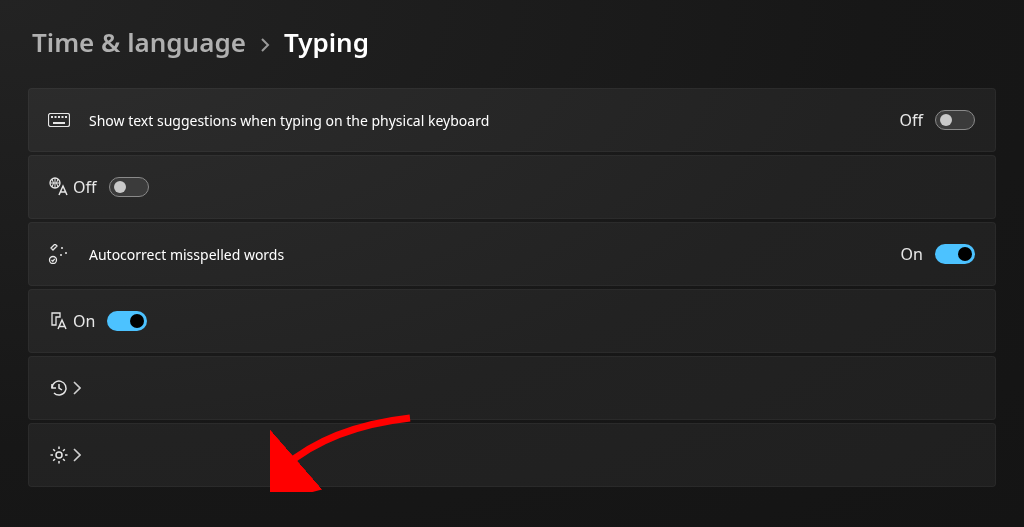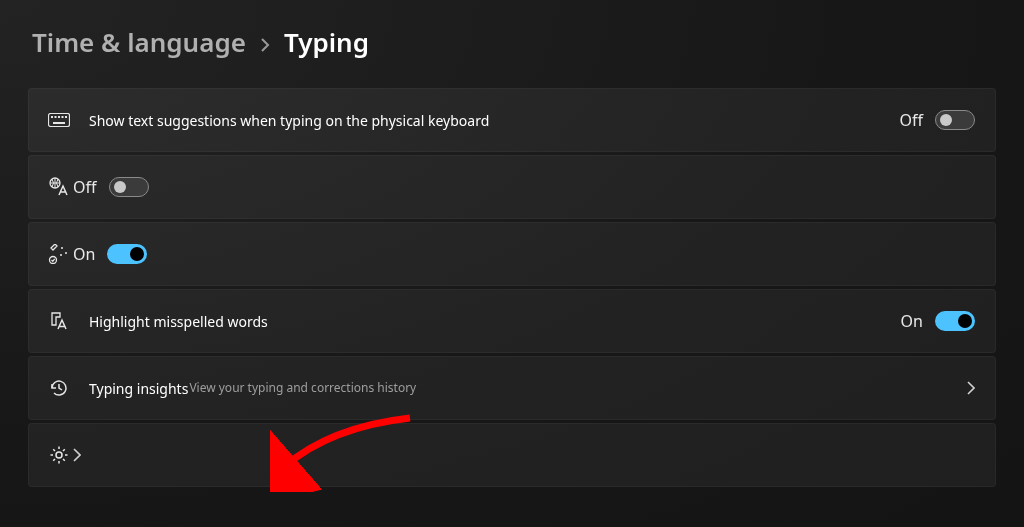--- a/index.html
+++ b/index.html
@@ -169,54 +169,50 @@
       <span class="icon">
         <svg width="22" height="20" viewBox="0 0 22 20">
             <path d="M3 4 L7 0 L9 2 L5 6 Z" fill="none" stroke="currentColor" stroke-width="1.3"></path>
             <circle cx="5" cy="16" r="3.5" fill="none" stroke="currentColor" stroke-width="1.3"></circle>
             <path d="M3.5 16 L4.8 17.3 L6.7 14.8" fill="none" stroke="currentColor" stroke-width="1.3"></path>
             <circle cx="14" cy="4" r="1" fill="currentColor"></circle>
             <circle cx="18" cy="9" r="1" fill="currentColor"></circle>
             <circle cx="13" cy="11" r="1" fill="currentColor"></circle>
           </svg>
       </span>
+      <div class="texts">
+        <span class="title">Autocorrect misspelled words</span>
+      </div>
       <span class="state-label">On</span>
       <div class="toggle on">
           <div class="knob"></div>
         </div>
     </div>
 
     <div class="row">
       <span class="icon">
         <svg width="22" height="20" viewBox="0 0 22 20">
             <path d="M4 2 L12 2 L12 6 L8 6 L8 14 L4 14 Z" fill="none" stroke="currentColor" stroke-width="1.3"></path>
             <path d="M10 18 L14 9 L18 18 M11.3 15.5 H16.7" fill="none" stroke="currentColor" stroke-width="1.5"></path>
           </svg>
       </span>
-      <div class="texts">
-        <span class="title">Highlight misspelled words</span>
-      </div>
       <span class="state-label">On</span>
       <div class="toggle on">
           <div class="knob"></div>
         </div>
     </div>
 
     <div class="row">
       <span class="icon">
         <svg width="20" height="20" viewBox="0 0 20 20">
             <path d="M3 10 A7 7 0 1 1 5 15" fill="none" stroke="currentColor" stroke-width="1.5"></path>
             <path d="M3 6 L3 10 L7 10" fill="none" stroke="currentColor" stroke-width="1.5"></path>
             <path d="M10 6 L10 10 L13 12" fill="none" stroke="currentColor" stroke-width="1.5"></path>
           </svg>
       </span>
-      <div class="texts">
-        <span class="title">Typing insights</span>
-        <span class="subtitle">View your typing and corrections history</span>
-      </div>
       <span class="chevron">
         <svg width="8" height="14" viewBox="0 0 8 14">
             <path d="M1 1 L7 7 L1 13" fill="none" stroke="currentColor" stroke-width="1.6"></path>
           </svg>
       </span>
     </div>
 
     <div class="row">
       <span class="icon">
         <svg width="20" height="20" viewBox="0 0 20 20">

